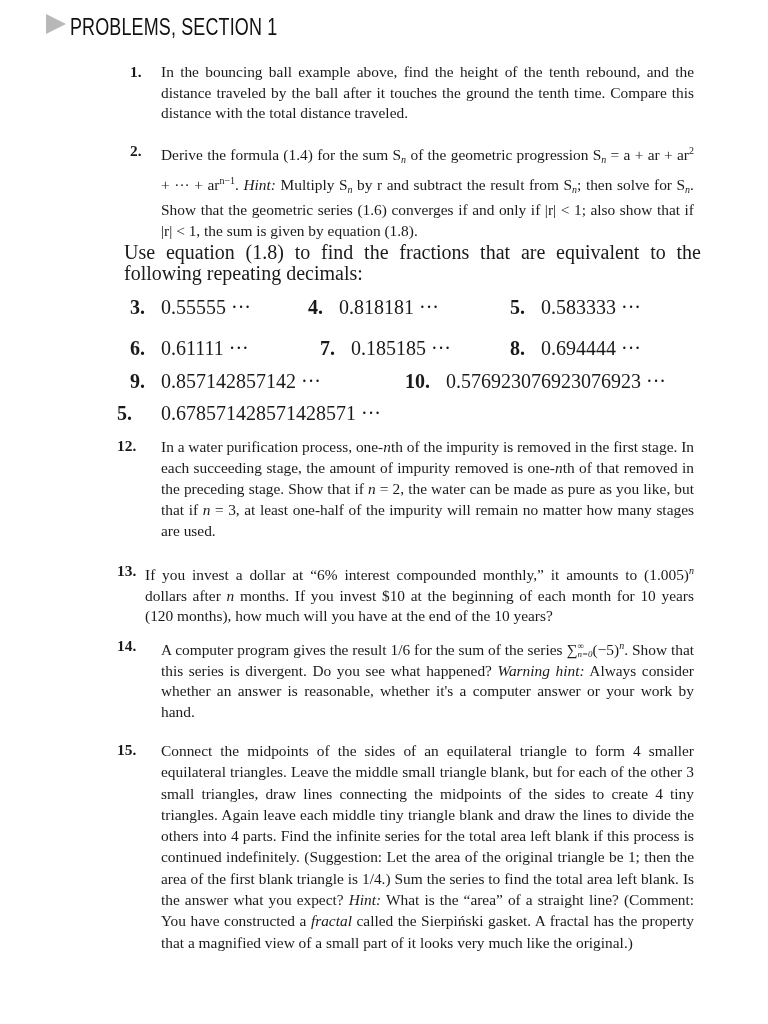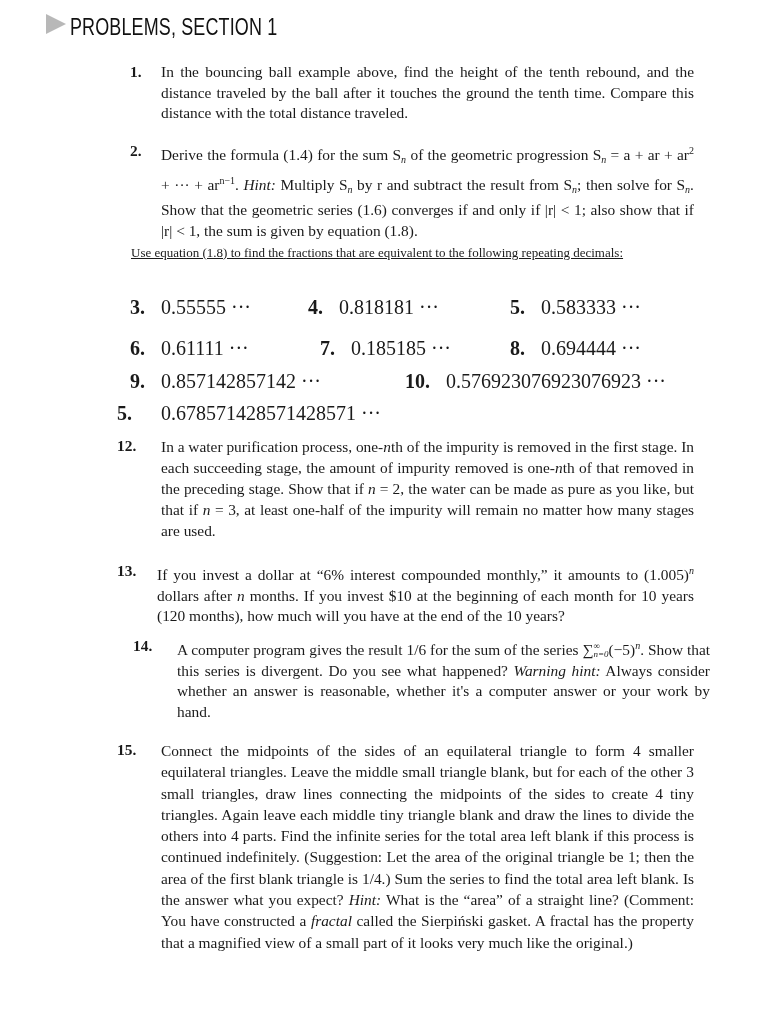--- a/index.html
+++ b/index.html
@@ -7,21 +7,21 @@
          font-family: "Liberation Serif", "DejaVu Serif", serif; color: #1a1a1a; }
   .header { position: absolute; left: 46px; top: 14px; height: 30px; display: flex; }
   .tri { width: 0; height: 0; border-top: 10px solid transparent; border-bottom: 10px solid transparent;
          border-left: 20px solid #b8b8b8; margin-right: 4px; }
   .title { font-family: "Liberation Sans", "DejaVu Sans", sans-serif; font-weight: normal;
            font-size: 23px; transform: scaleX(0.78); transform-origin: left center; letter-spacing: 0.2px;
            color: #111; white-space: nowrap; }
   .prob { position: absolute; left: 130px; width: 564px; font-size: 15.4px; line-height: 20.5px; }
   .prob .num { position: absolute; left: 0; top: 0; font-weight: bold; }
   .prob .txt { margin-left: 31px; text-align: justify; }
-  .intro { position: absolute; left: 131px; width: 577px; font-size: 13px; line-height: 21px; text-align: justify; text-decoration: underline; }
+  .intro { position: absolute; left: 124px; width: 577px; font-size: 20px; line-height: 21px; text-align: justify; }
   .dec { position: absolute; font-size: 20px; white-space: nowrap; }
   .dec .n { font-weight: bold; display: inline-block; }
   .dec .v { display: inline-block; }
   i { font-style: italic; }
 </style>
 </head>
 <body>
 
 <div class="header">
   <span class="tri"></span>
@@ -53,24 +53,24 @@
 
 <div class="dec" style="left:117px; top:402px;"><span class="n" style="width:44px;">5.</span><span class="v">0.678571428571428571 ···</span></div>
 
 <div class="prob" style="left:117px; width:577px; top:436px;">
   <span class="num">12.</span>
   <div class="txt" style="margin-left:44px; line-height:21px;"><span>In a water purification process, one-</span><i>n</i><span>th of the impurity is removed in the first stage. In each succeeding stage, the amount of impurity removed is one-</span><i>n</i><span>th of that removed in the preceding stage. Show that if </span><i>n</i><span> = 2, the water can be made as pure as you like, but that if </span><i>n</i><span> = 3, at least one-half of the impurity will remain no matter how many stages are used.</span></div>
 </div>
 
 <div class="prob" style="left:117px; width:577px; top:561px;">
   <span class="num">13.</span>
-  <div class="txt" style="margin-left:40px;"><span>If you invest a dollar at “6% interest compounded monthly,” it amounts to (1.005)</span><sup style="font-size:10px;font-style:italic;">n</sup><span> dollars after </span><i>n</i><span> months. If you invest $10 at the beginning of each month for 10 years (120 months), how much will you have at the end of the 10 years?</span></div>
+  <div class="txt" style="margin-left:28px;"><span>If you invest a dollar at “6% interest compounded monthly,” it amounts to (1.005)</span><sup style="font-size:10px;font-style:italic;">n</sup><span> dollars after </span><i>n</i><span> months. If you invest $10 at the beginning of each month for 10 years (120 months), how much will you have at the end of the 10 years?</span></div>
 </div>
 
-<div class="prob" style="left:133px; width:577px; top:636px;">
+<div class="prob" style="left:117px; width:577px; top:636px;">
   <span class="num">14.</span>
   <div class="txt" style="margin-left:44px;"><span>A computer program gives the result 1/6 for the sum of the series </span><span>∑</span><span style="display:inline-block;vertical-align:-2px;line-height:8px;font-size:9px;"><span style="display:block;">∞</span><i style="display:block;">n=0</i></span><span>(−5)</span><sup style="font-size:10px;font-style:italic;">n</sup><span>. Show that this series is divergent. Do you see what happened? </span><i>Warning hint:</i><span> Always consider whether an answer is reasonable, whether it's a computer answer or your work by hand.</span></div>
 </div>
 
 <div class="prob" style="left:117px; width:577px; top:740px;">
   <span class="num">15.</span>
   <div class="txt" style="margin-left:44px; line-height:21.3px;"><span>Connect the midpoints of the sides of an equilateral triangle to form 4 smaller equilateral triangles. Leave the middle small triangle blank, but for each of the other 3 small triangles, draw lines connecting the midpoints of the sides to create 4 tiny triangles. Again leave each middle tiny triangle blank and draw the lines to divide the others into 4 parts. Find the infinite series for the total area left blank if this process is continued indefinitely. (Suggestion: Let the area of the original triangle be 1; then the area of the first blank triangle is 1/4.) Sum the series to find the total area left blank. Is the answer what you expect? </span><i>Hint:</i><span> What is the “area” of a straight line? (Comment: You have constructed a </span><i>fractal</i><span> called the Sierpiński gasket. A fractal has the property that a magnified view of a small part of it looks very much like the original.)</span></div>
 </div>
 
 </body></html>

